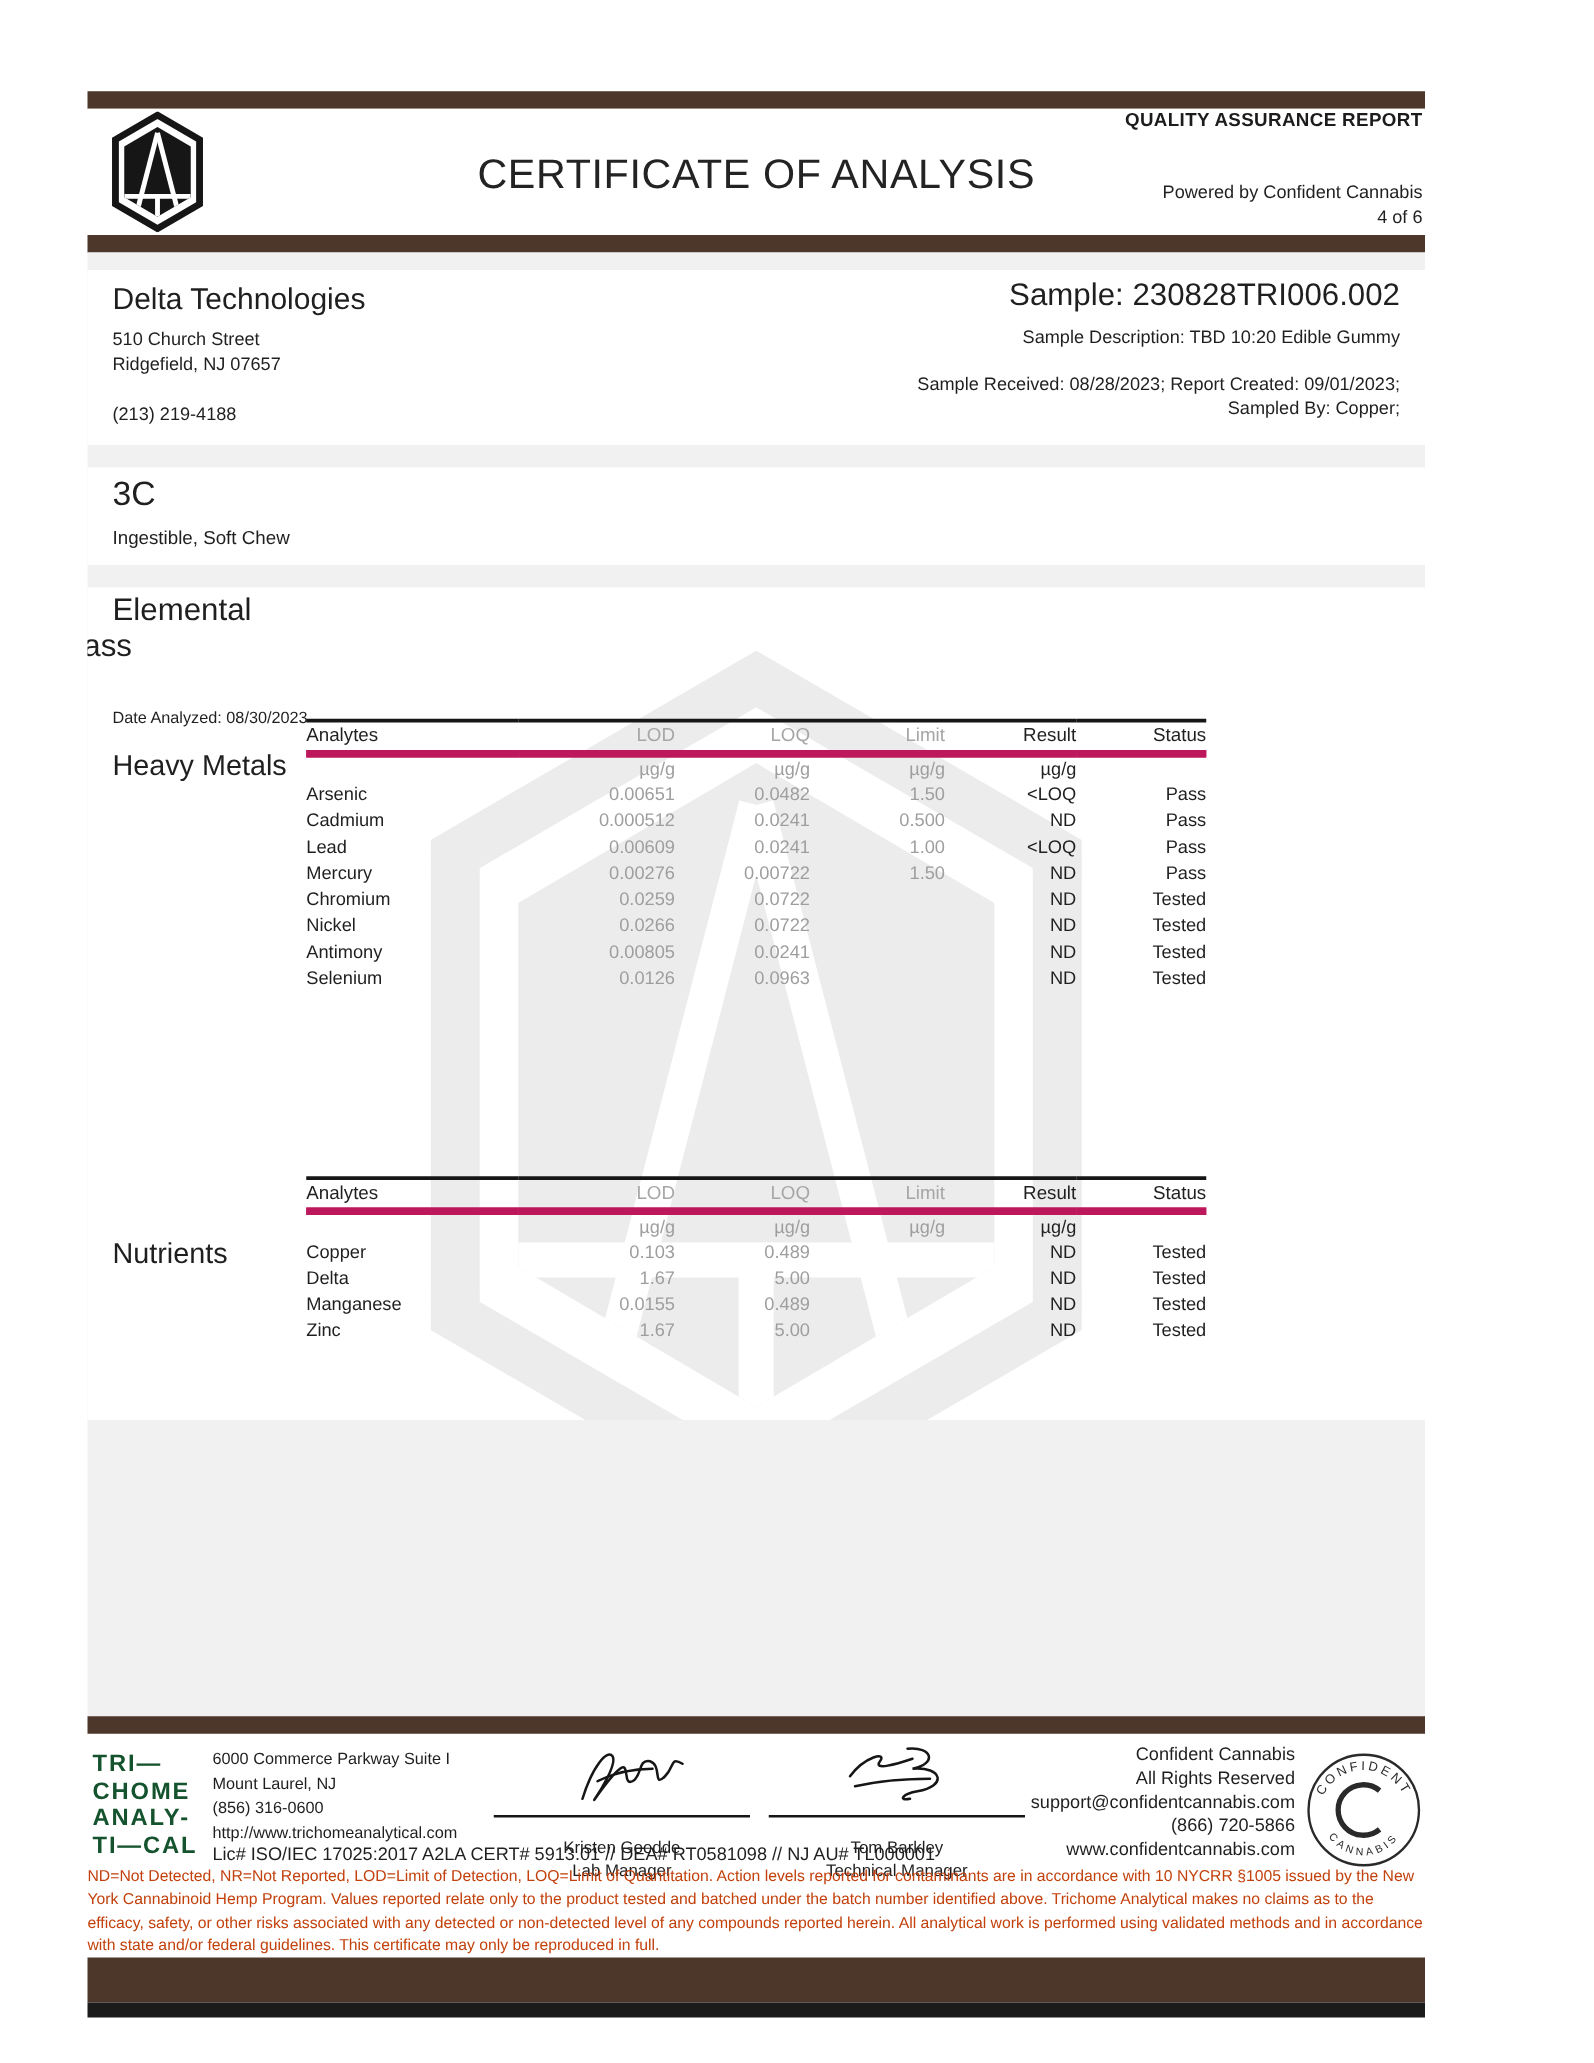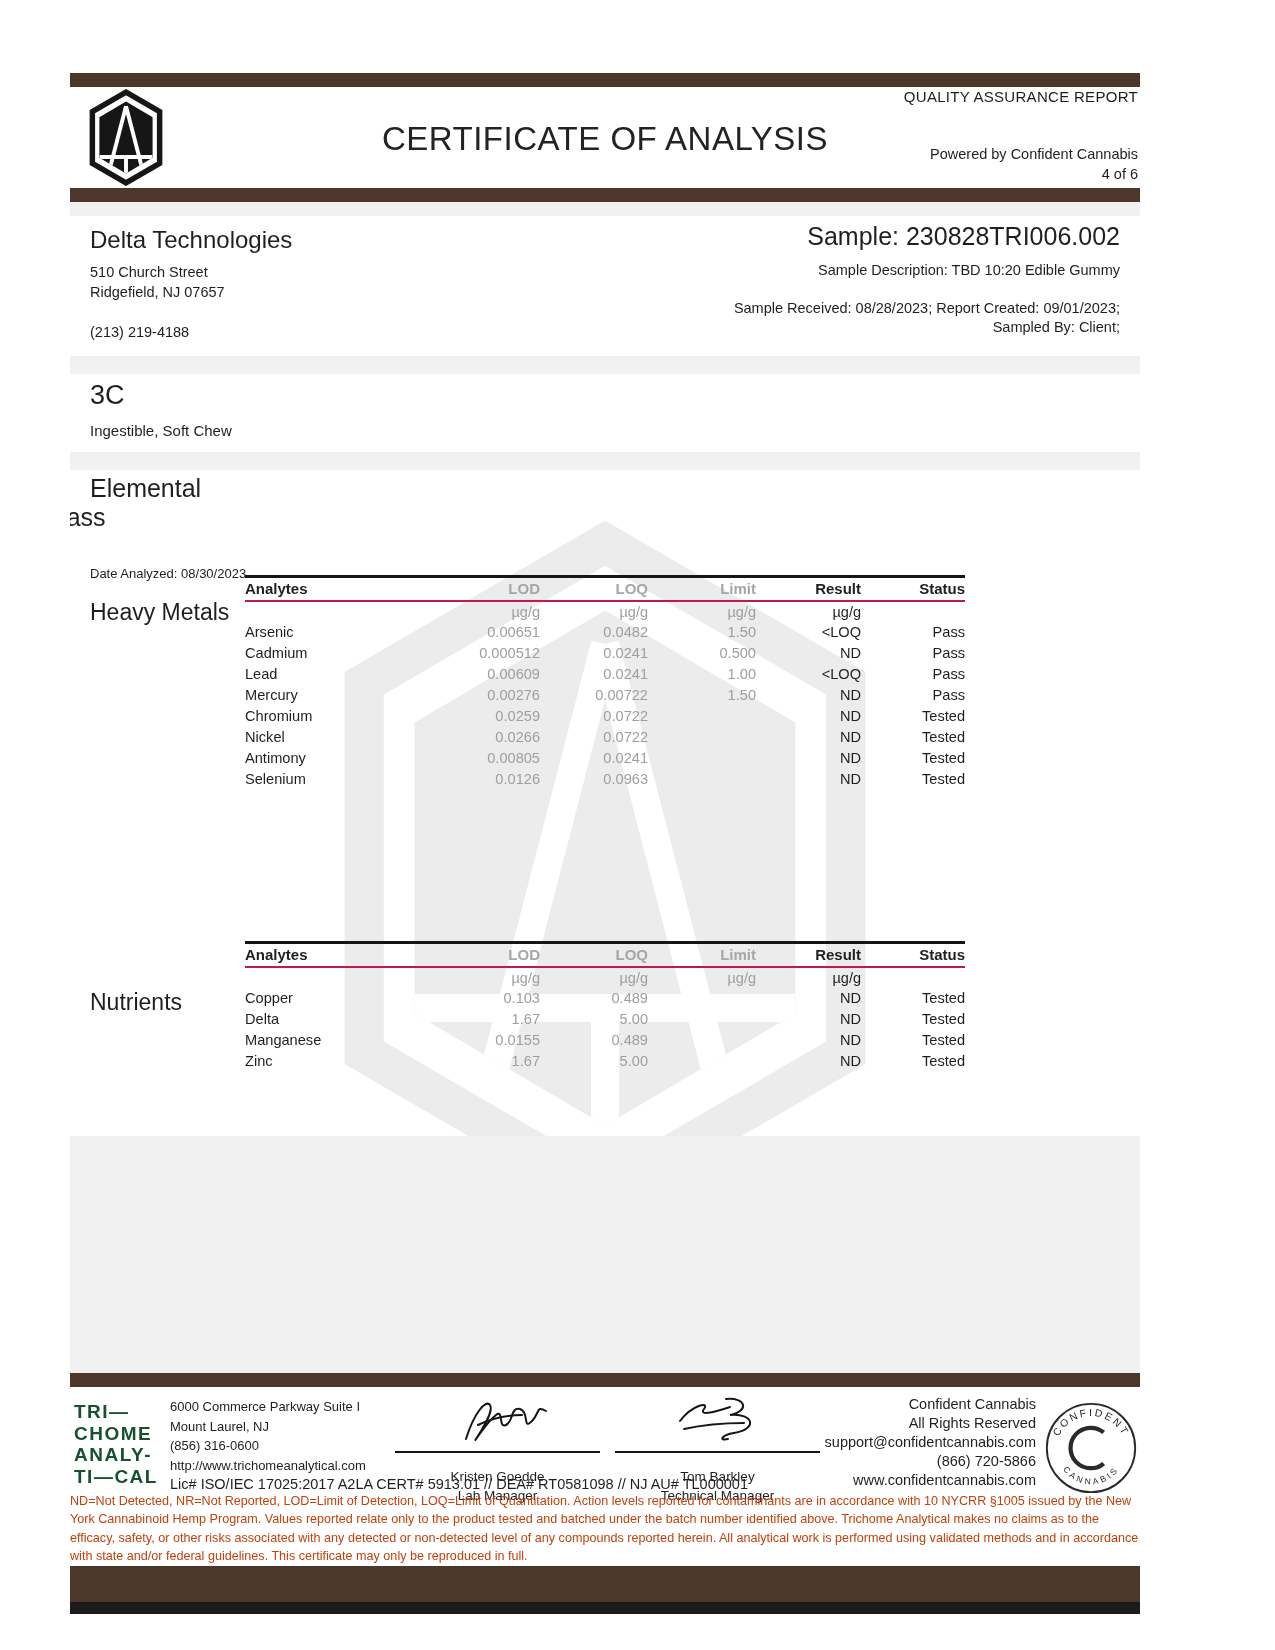--- a/index.html
+++ b/index.html
@@ -13,21 +13,21 @@
   .bar{position:absolute;left:70px;width:1070px;background:#4d362a;}
   #topbar{top:73px;height:14px;}
   #midbar{top:188px;height:14px;}
   #lowbar{top:1373px;height:14px;}
   #footband{top:1566px;height:36px;}
   #footband-black{top:1602px;height:12px;background:#1b1b1b;}
   
   #header{left:70px;top:87px;width:1070px;height:101px;background:#fff;}
   #logo{left:10px;top:2px;width:92px;height:97px;color:#161616;}
   #coa-title{left:0;top:33px;width:100%;text-align:center;font-size:33px;letter-spacing:.5px;color:#232323;}
-  #qa-report{right:2px;top:1px;font-size:15px;letter-spacing:.3px;color:#1c1c1c;}
+  #qa-report{right:2px;top:1px;font-size:15px;letter-spacing:.3px;color:#1c1c1c;font-weight:bold;}
   #powered{right:2px;top:59px;font-size:14.5px;}
   #pageno{right:2px;top:79px;font-size:14.5px;}
   
   #canvas{left:70px;top:202px;width:1070px;height:1171px;background:#f1f1f1;}
   .card{position:absolute;left:0;width:1070px;background:#fff;}
   #card-client{top:14px;height:140px;}
   #card-product{top:172px;height:78px;}
   #card-section{top:268px;height:666px;overflow:hidden;}
   .z{position:relative;z-index:1;}
   #client-name{left:20px;top:10px;font-size:24px;}
@@ -44,22 +44,22 @@
   #watermark{left:255px;top:18px;width:560px;height:760px;color:#ececec;z-index:0;}
   #sec-title{left:20px;top:4px;font-size:25px;}
   #sec-status{right:20px;top:4px;font-size:25px;}
   #sec-date{left:20px;top:38px;font-size:13px;}
   #hm-title{left:20px;top:56px;font-size:23px;}
   #nu-title{left:20px;top:419px;font-size:23px;}
   .coa-table{position:absolute;left:175px;width:720px;border-collapse:collapse;table-layout:fixed;background:transparent;}
   #table-hm{top:105px;}
   #table-nu{top:471px;}
   .coa-table th{
-    border-top:3px solid #161616;border-bottom:2px solid #be185d;
-    font-size:15px;font-weight:bold;padding:2px 0 3px 0;color:#1f1f1f;
+    border-top:3px solid #161616;border-bottom:6px solid #be185d;
+    font-size:15px;font-weight:normal;padding:2px 0 3px 0;color:#1f1f1f;
   }
   .coa-table th.c1,.coa-table th.c2,.coa-table th.c3{color:#a6a6a6;}
   .coa-table td{font-size:14.6px;height:21px;padding:0;}
   .coa-table .c0{text-align:left;}
   .coa-table .c1,.coa-table .c2,.coa-table .c3,.coa-table .c4,.coa-table .c5{text-align:right;}
   .coa-table td.c1,.coa-table td.c2,.coa-table td.c3{color:#9e9e9e;}
   tr.units td{height:19px;color:#a6a6a6;font-size:14.5px;}
   tr.units td.c4{color:#1f1f1f;}
   
   #footer{left:70px;top:1395px;width:1070px;height:165px;}
@@ -114,21 +114,21 @@
 <div class="abs" id="canvas">
 
   <div class="card" id="card-client">
     <div class="abs" id="client-name">Delta Technologies</div>
     <div class="abs" id="client-a1">510 Church Street</div>
     <div class="abs" id="client-a2">Ridgefield, NJ 07657</div>
     <div class="abs" id="client-phone">(213) 219-4188</div>
     <div class="abs" id="sample-id">Sample: 230828TRI006.002</div>
     <div class="abs" id="sample-desc">Sample Description: TBD 10:20 Edible Gummy</div>
     <div class="abs" id="sample-recv">Sample Received: 08/28/2023; Report Created: 09/01/2023;</div>
-    <div class="abs" id="sample-by">Sampled By: Client;</div>
+    <div class="abs" id="sample-by">Sampled By: Copper;</div>
   </div>
 
   <div class="card" id="card-product">
     <div class="abs" id="product-name">3C</div>
     <div class="abs" id="product-type">Ingestible, Soft Chew</div>
   </div>
 
   <div class="card" id="card-section">
     <svg class="abs" id="watermark" viewBox="0 0 100 124" preserveAspectRatio="xMidYMid meet">
         <use href="#tri-logo"></use>

